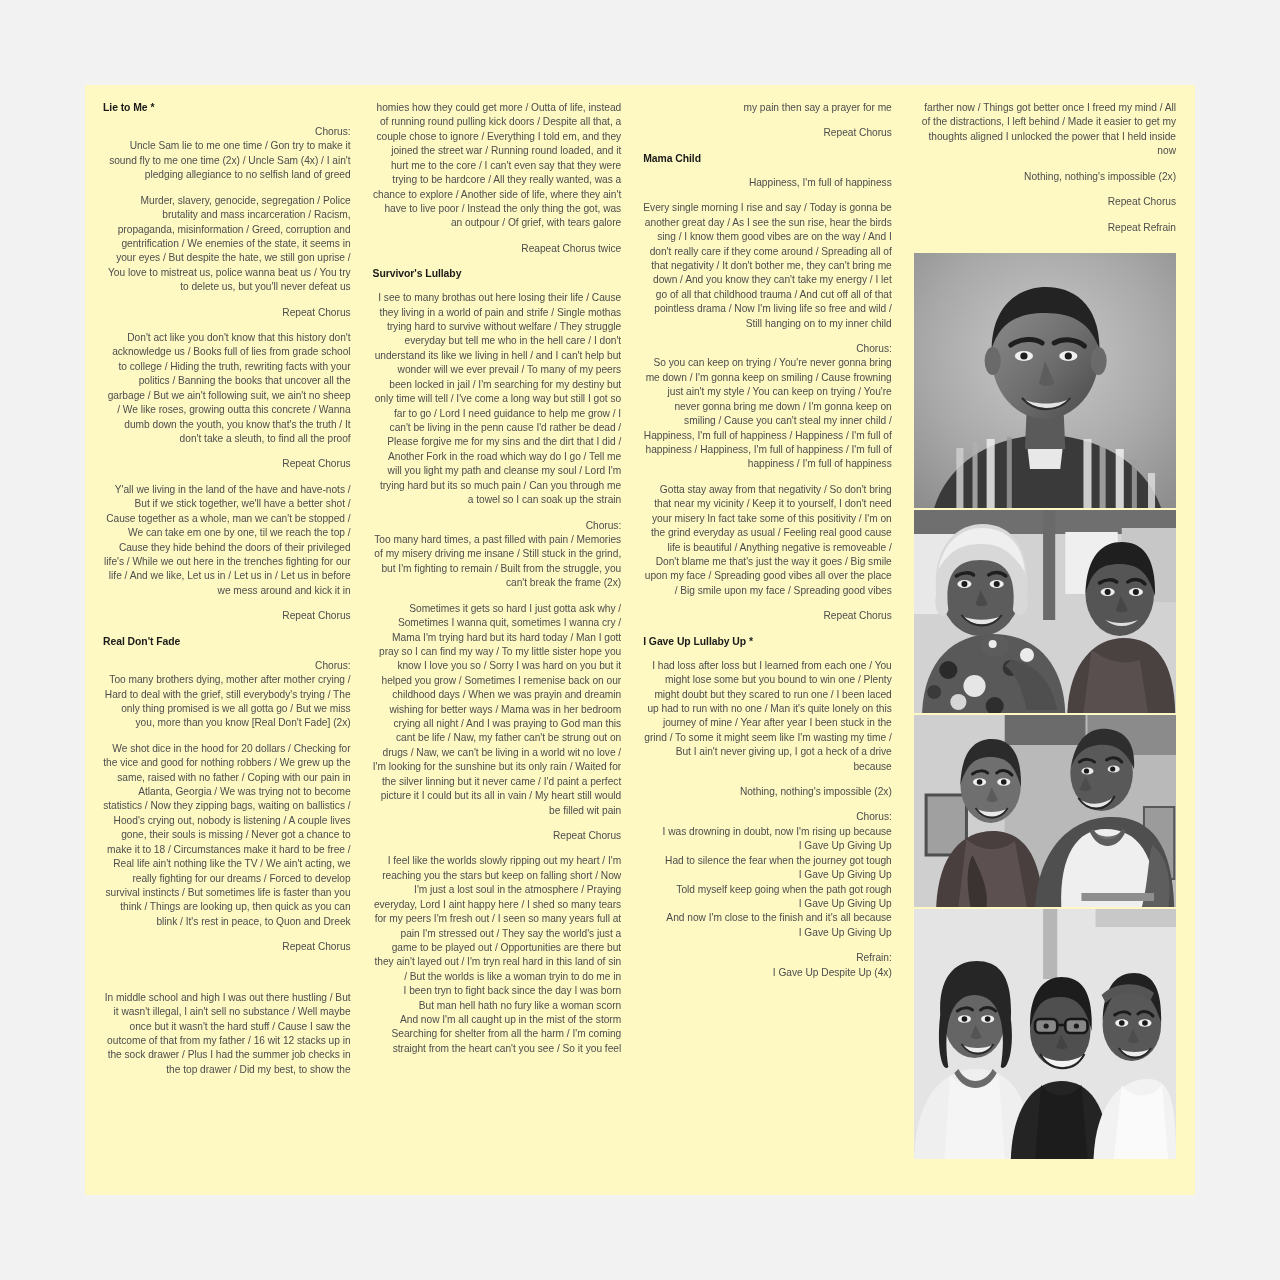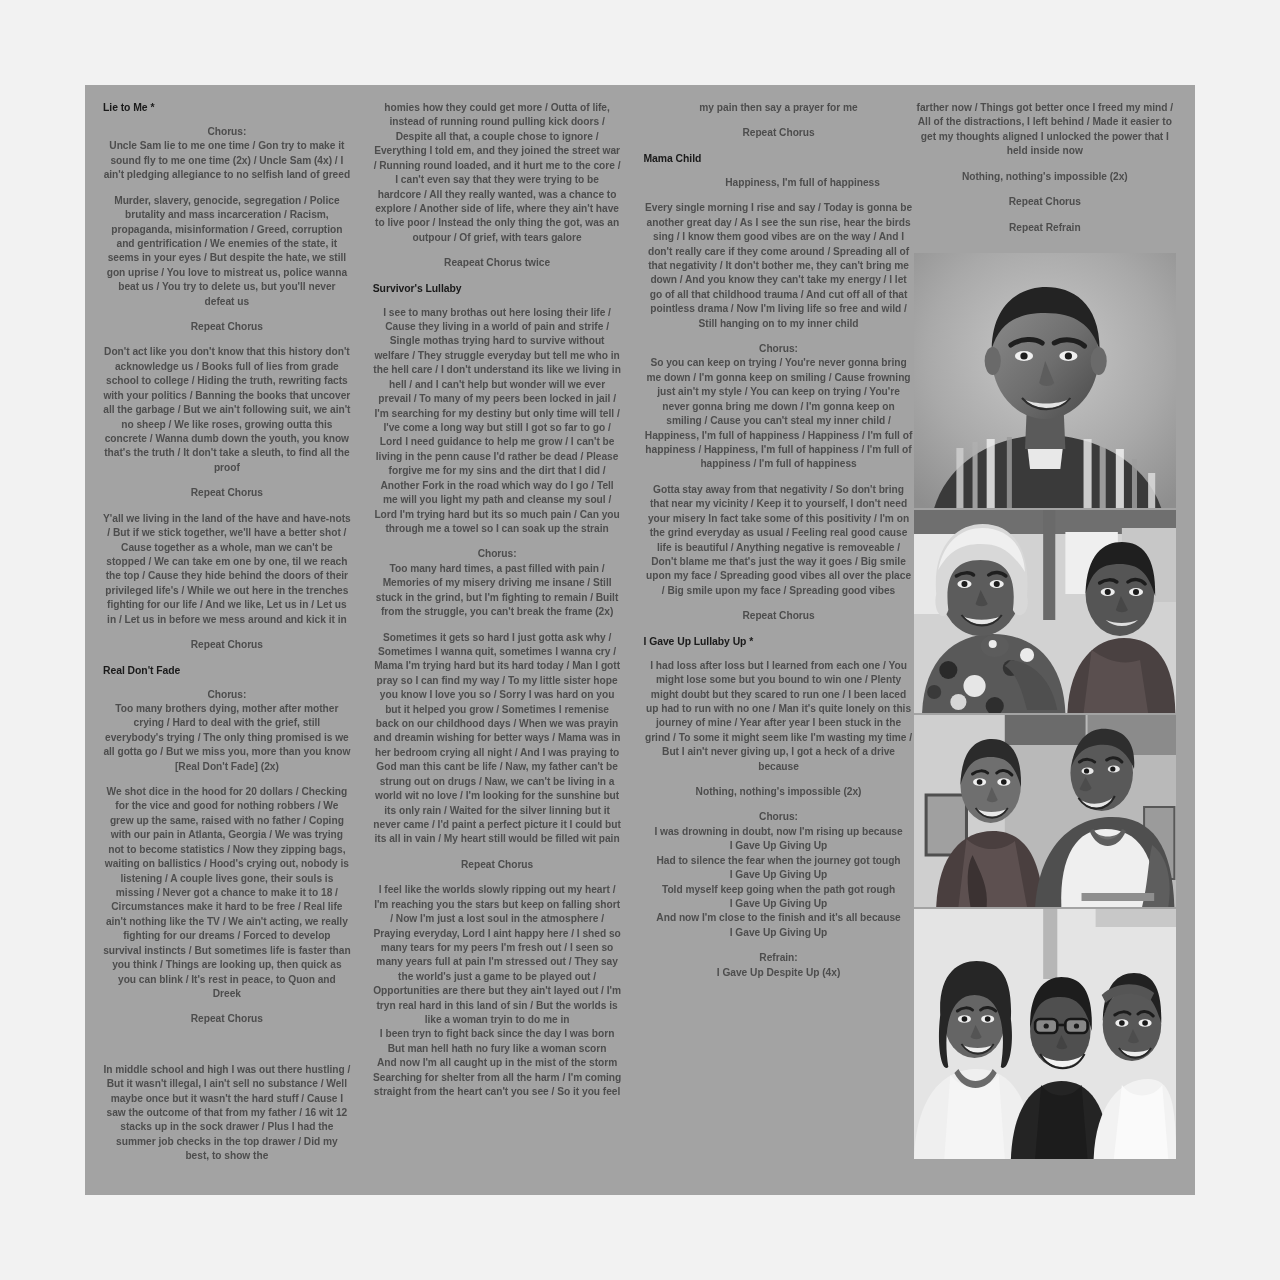--- a/index.html
+++ b/index.html
@@ -11,63 +11,62 @@
     overflow: hidden;
     font-family: "Liberation Sans", sans-serif;
   }
 
   #page {
     position: absolute;
     left: 85px;
     top: 85px;
     width: 1110px;
     height: 1110px;
-    background: #a3a3a3;
+    background: #fef9c3;
     box-sizing: border-box;
     padding: 16px 18px 14px 18px;
     overflow: hidden;
   }
 
   #columns {
     display: flex;
     gap: 0px;
     height: 100%;
     align-items: flex-start;
   }
 
   .col {
     box-sizing: border-box;
     height: 1080px;
     overflow: hidden;
     position: relative;
   }
   .col-1 { width: 276px; padding-right: 22px; }
   .col-2 { width: 277px; padding-right: 22px; }
-  .col-3 { width: 277px; }
+  .col-3 { width: 277px; padding-right: 22px; }
   .col-4 { width: 270px; padding-right: 1px; }
 
   .song-title {
     font-size: 10.4px;
     font-weight: bold;
     color: #1a1a1a;
     line-height: 1.25;
     margin: 0 0 11px 0;
     letter-spacing: -0.05px;
   }
 
   p.lyric {
     font-size: 10.2px;
     line-height: 1.415;
     color: #4d4d4d;
     margin: 0 0 11px 0;
-    text-align: center;
+    text-align: right;
     letter-spacing: -0.02px;
     -webkit-hyphens: none;
     hyphens: none;
-    font-weight: bold;
   }
   p.lyric.last { margin-bottom: 0; }
 
   .photo {
     width: 100%;
     display: block;
     background: #cfcfcf;
     position: relative;
     overflow: hidden;
     margin: 0;

